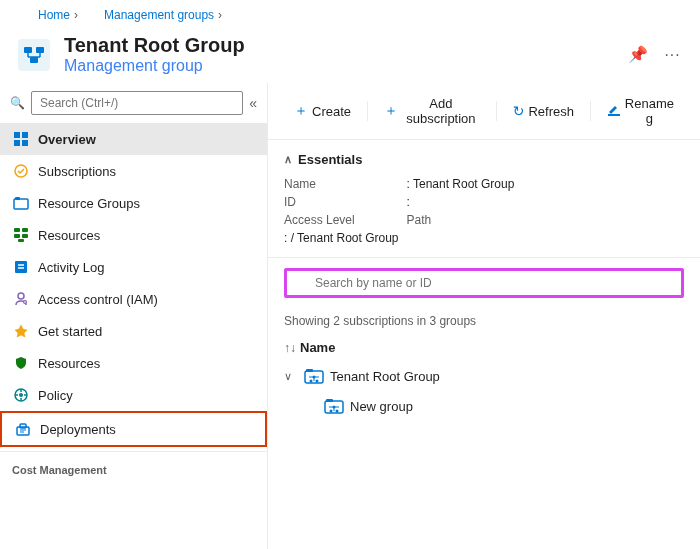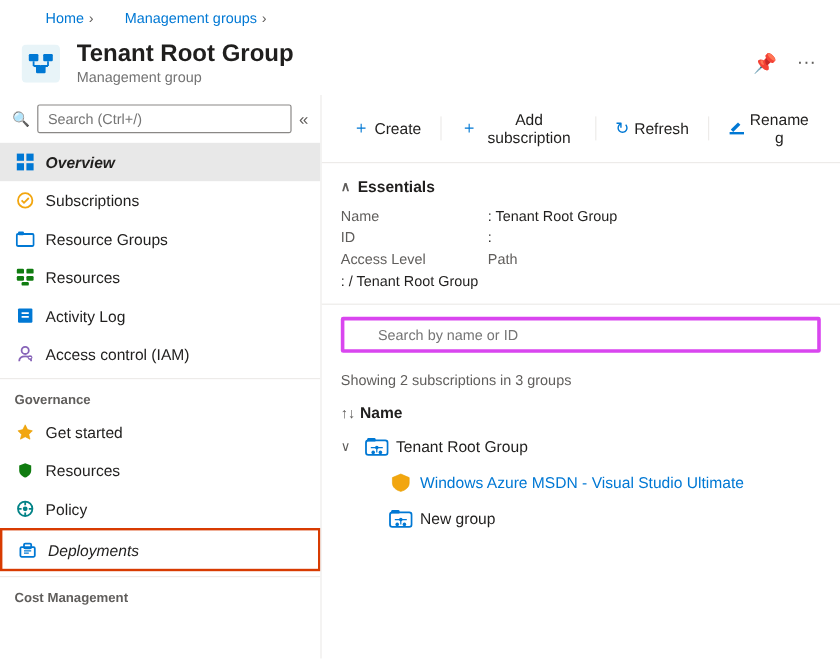--- a/index.html
+++ b/index.html
@@ -6,35 +6,35 @@
     body { font-family: 'Segoe UI', Arial, sans-serif; font-size: 13px; color: #333; background: #fff; width: 700px; height: 549px; overflow: hidden; display: flex; flex-direction: column; }
 
     
     .breadcrumb { padding: 8px 16px; font-size: 12px; color: #0078d4; display: flex; align-items: center; gap: 4px; flex-shrink: 0; }
     .breadcrumb span { color: #605e5c; }
 
     
     .page-header { padding: 4px 16px 8px 16px; display: flex; align-items: center; gap: 12px; flex-shrink: 0; }
     .page-header-icon { width: 36px; height: 36px; display: flex; align-items: center; justify-content: center; }
     .page-header-text h1 { font-size: 20px; font-weight: 600; color: #201f1e; }
-    .page-header-text p { font-size: 12px; color: #737373; }
+    .page-header-text p { font-size: 16px; color: #3b82f6; }
     .header-actions { margin-left: auto; display: flex; align-items: center; gap: 8px; }
     .header-icon-btn { background: none; border: none; cursor: pointer; color: #605e5c; font-size: 16px; padding: 4px; }
 
     
     .main-container { display: flex; flex: 1; overflow: hidden; }
 
     
     .sidebar { width: 268px; border-right: 1px solid #edebe9; overflow-y: auto; flex-shrink: 0; background: #fff; }
     .search-box { padding: 8px 10px; display: flex; align-items: center; gap: 6px; }
     .search-input { flex: 1; border: 1px solid #8a8886; padding: 4px 8px; font-size: 12px; border-radius: 2px; color: #0c4a6e; }
     .search-collapse { background: none; border: none; cursor: pointer; color: #605e5c; font-size: 14px; }
 
     .sidebar-item { display: flex; align-items: center; gap: 8px; padding: 7px 12px; cursor: pointer; font-size: 13px; color: #201f1e; }
-    .sidebar-item.active { background: #e8e8e8; font-weight: 600; font-style: italic; }
+    .sidebar-item.active { background: #e8e8e8; font-weight: 600; }
     .sidebar-icon { width: 18px; height: 18px; display: flex; align-items: center; justify-content: center; flex-shrink: 0; }
 
     .sidebar-section { padding: 12px 12px 4px 12px; font-size: 11px; font-weight: 600; color: #605e5c; text-transform: none; border-top: 1px solid #edebe9; margin-top: 4px; }
 
     
     .content { flex: 1; overflow-y: auto; padding: 0; }
 
     
     .toolbar { display: flex; align-items: center; gap: 2px; padding: 8px 16px; border-bottom: 1px solid #edebe9; flex-shrink: 0; }
     .toolbar-btn { display: flex; align-items: center; gap: 4px; padding: 5px 10px; background: none; border: none; cursor: pointer; font-size: 13px; color: #201f1e; border-radius: 2px; }
@@ -65,21 +65,21 @@
     .tree-container { padding: 0 8px; }
     .tree-item { display: flex; align-items: center; gap: 6px; padding: 5px 8px; cursor: pointer; }
     .tree-chevron { color: #605e5c; font-size: 11px; width: 14px; }
     .tree-icon { width: 20px; height: 20px; display: flex; align-items: center; justify-content: center; flex-shrink: 0; }
     .tree-label { font-size: 13px; color: #201f1e; }
     .tree-label.link { color: #0078d4; cursor: pointer; }
 
     .tree-child { padding-left: 40px; }
 
     
-    .deployments-item { border: 2px solid #d83b01 !important; background: #fff; font-style: italic; }
+    .deployments-item { border: 2px solid #d83b01 !important; background: #fff; }
 
     a { text-decoration: none; margin-left: 22px; }
   </style>
 </head>
 <body>
 
 <div class="breadcrumb">
   <a href="#" style="color:#0078d4;text-decoration:none;">Home</a>
   <span>›</span>
   <a href="#" style="color:#0078d4;text-decoration:none;">Management groups</a>
@@ -179,21 +179,20 @@
         <svg width="16" height="16" viewBox="0 0 16 16">
             <circle cx="8" cy="5" r="3" fill="none" stroke="#8764b8" stroke-width="1.5"></circle>
             <path d="M3 14c0-3 2-4 5-4s5 1 5 4" fill="none" stroke="#8764b8" stroke-width="1.5"></path>
             <circle cx="12" cy="11" r="2" fill="#8764b8"></circle>
             <line x1="11" y1="11" x2="13" y2="11" stroke="white" stroke-width="1"></line>
           </svg>
       </div>
       <span>Access control (IAM)</span>
     </div>
 
-    <div class="sidebar-section">Governance</div>
 
     <div class="sidebar-item">
       <div class="sidebar-icon">
         <svg width="16" height="16" viewBox="0 0 16 16">
             <polygon points="8,2 10,6 14,7 11,10 12,14 8,12 4,14 5,10 2,7 6,6" fill="#f2a60f" stroke="#e8a000" stroke-width="0.5"></polygon>
           </svg>
       </div>
       <span>Get started</span>
     </div>
 
@@ -306,28 +305,20 @@
               <line x1="10" y1="11" x2="10" y2="15" stroke="#0078d4" stroke-width="1"></line>
               <circle cx="7" cy="15" r="1.5" fill="#0078d4"></circle>
               <circle cx="13" cy="15" r="1.5" fill="#0078d4"></circle>
             </svg>
         </div>
         <span class="tree-label">Tenant Root Group</span>
       </div>
 
       <div class="tree-child">
 
-        <div class="tree-item">
-          <div class="tree-icon">
-            <svg width="20" height="20" viewBox="0 0 20 20">
-                <path d="M10 3L3 6v4.5c0 3.5 3 6 7 7 4-1 7-3.5 7-7V6L10 3z" fill="#f2a60f" stroke="#e8a000" stroke-width="0.5"></path>
-              </svg>
-          </div>
-          <span class="tree-label link">Windows Azure MSDN - Visual Studio Ultimate</span>
-        </div>
 
         <div class="tree-item">
           <div class="tree-icon">
             <svg width="20" height="20" viewBox="0 0 20 20">
                 <rect x="1" y="5" width="18" height="12" rx="2" fill="none" stroke="#0078d4" stroke-width="1.5"></rect>
                 <rect x="2" y="3" width="7" height="3" rx="1" fill="#0078d4"></rect>
                 <line x1="5" y1="11" x2="15" y2="11" stroke="#0078d4" stroke-width="1"></line>
                 <circle cx="10" cy="11" r="1.5" fill="#0078d4"></circle>
                 <line x1="10" y1="11" x2="10" y2="15" stroke="#0078d4" stroke-width="1"></line>
                 <circle cx="7" cy="15" r="1.5" fill="#0078d4"></circle>

